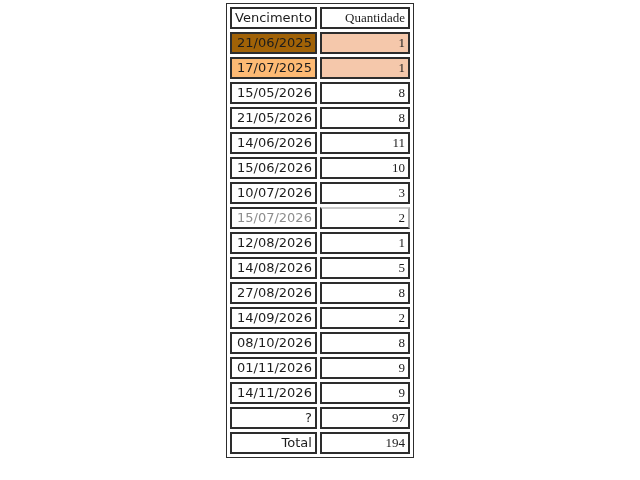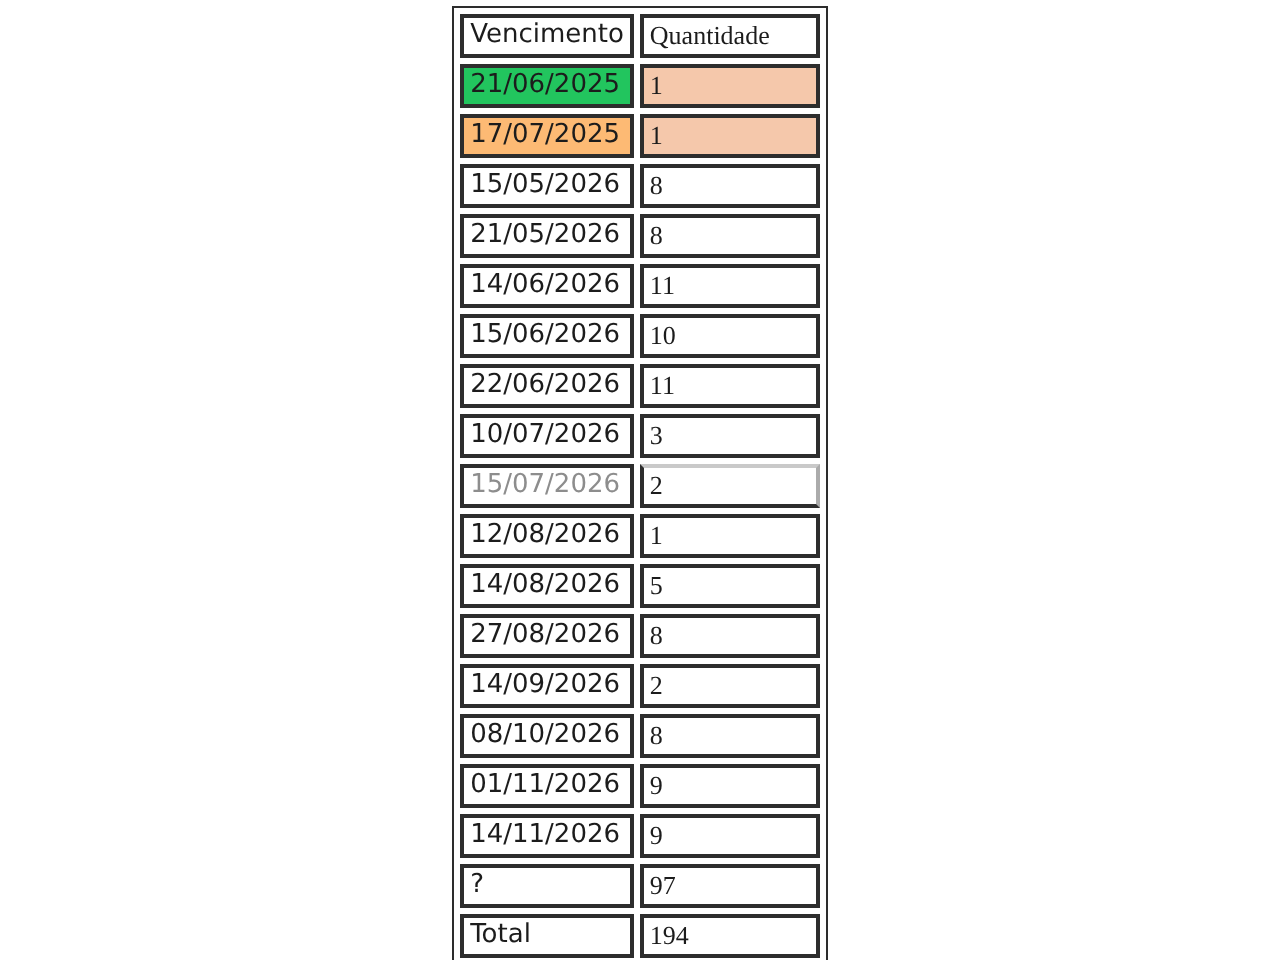--- a/index.html
+++ b/index.html
@@ -25,21 +25,21 @@
     margin-top: 3px;
     align-self: flex-start;
   }
   table.data-table th,
   table.data-table td {
     border: 2px solid #2d2d2d;
     background: #ffffff;
     font-size: 13px;
     font-weight: normal;
     color: #1c1c1c;
-    text-align: left;
+    text-align: right;
     vertical-align: middle;
     height: 18px;
     line-height: 18px;
     padding: 0 3px;
     white-space: nowrap;
   }
   td.cell-vencimento, th.col-vencimento { width: 70px; }
   td.cell-quantidade, th.col-quantidade { width: 80px; font-family: Liberation Serif, serif; }
 
   tr.row-faded td.cell-vencimento {
@@ -56,21 +56,21 @@
 <div class="stage">
   <table class="data-table">
     <thead>
       <tr>
         <th class="col-vencimento">Vencimento</th>
         <th class="col-quantidade">Quantidade</th>
       </tr>
     </thead>
     <tbody id="table-body">
         <tr class="row-highlighted">
-          <td class="cell-vencimento" style="background: #22c55e;">21/06/2025</td>
+          <td class="cell-vencimento" style="background: #a16207;">21/06/2025</td>
           <td class="cell-quantidade" style="background: rgb(245, 200, 171);">1</td>
         </tr>
         <tr class="row-highlighted">
           <td class="cell-vencimento" style="background: #fdba74;">17/07/2025</td>
           <td class="cell-quantidade" style="background: rgb(245, 200, 171);">1</td>
         </tr>
         <tr class="row-normal">
           <td class="cell-vencimento">15/05/2026</td>
           <td class="cell-quantidade">8</td>
         </tr>
@@ -78,24 +78,20 @@
           <td class="cell-vencimento">21/05/2026</td>
           <td class="cell-quantidade">8</td>
         </tr>
         <tr class="row-normal">
           <td class="cell-vencimento">14/06/2026</td>
           <td class="cell-quantidade">11</td>
         </tr>
         <tr class="row-normal">
           <td class="cell-vencimento">15/06/2026</td>
           <td class="cell-quantidade">10</td>
-        </tr>
-        <tr class="row-normal">
-          <td class="cell-vencimento">22/06/2026</td>
-          <td class="cell-quantidade">11</td>
         </tr>
         <tr class="row-normal">
           <td class="cell-vencimento">10/07/2026</td>
           <td class="cell-quantidade">3</td>
         </tr>
         <tr class="row-faded">
           <td class="cell-vencimento">15/07/2026</td>
           <td class="cell-quantidade">2</td>
         </tr>
         <tr class="row-normal">

